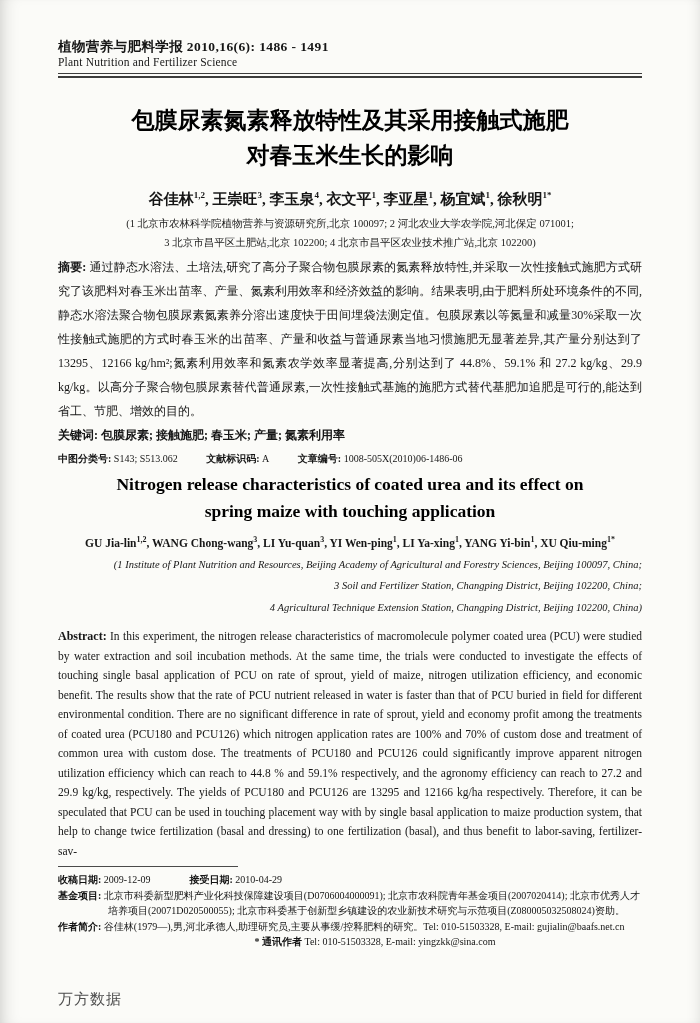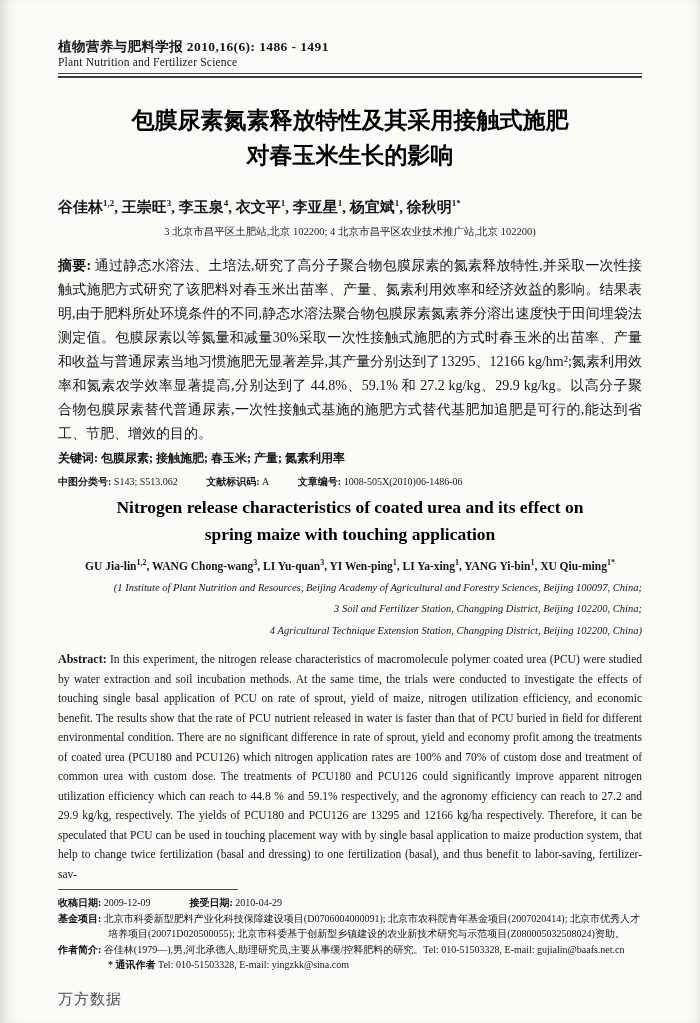--- a/index.html
+++ b/index.html
@@ -9,43 +9,43 @@
     color:#161616;
     font-family:"Liberation Serif","DejaVu Serif",serif;
     overflow:hidden;position:relative;
     box-shadow: inset 14px 0 20px -16px rgba(0,0,0,.28), inset -12px 0 16px -14px rgba(0,0,0,.16);
   }
   .page{padding:38px 58px 0 58px;}
   .journal-cn{font-size:13.5px;font-weight:600;letter-spacing:.4px;}
   .journal-en{font-size:11.5px;letter-spacing:.2px;}
   .head-rule{margin-top:5px;height:2px;border-top:1px solid #3c3c3c;border-bottom:2px solid #3c3c3c;}
   .title-cn{margin-top:26px;text-align:center;font-size:23px;font-weight:700;line-height:1.52;color:#000;}
-  .authors{margin-top:24px;text-align:left;font-size:15px;font-weight:600;}
+  .authors{margin-top:16px;text-align:center;font-size:15px;font-weight:600;}
   .authors sup{font-size:9px;font-weight:600;}
   .author-cn:not(:last-child)::after{content:", ";}
   .affil-cn{margin-top:6px;text-align:center;font-size:10.5px;line-height:1.8;color:#1c1c1c;}
-  .abstract-cn{margin-top:12px;font-size:14px;line-height:24px;text-align:justify;}
+  .abstract-cn{margin-top:2px;font-size:12px;line-height:24px;text-align:justify;}
   .abstract-cn .lbl,.kw-line .lbl{font-weight:700;}
   .kw-line{font-size:12px;line-height:24px;font-weight:700;}
   .cls-line{font-size:10px;line-height:24px;}
   .cls-line .lbl{font-weight:700;}
   .cls-line .grp{margin-right:26px;}
   .title-en{margin-top:0;text-align:center;font-size:17.5px;font-weight:700;line-height:1.55;color:#000;}
   .authors-en{margin-top:10px;text-align:center;font-size:11.5px;font-weight:600;}
   .authors-en sup{font-size:8px;}
   .author-en:not(:last-child)::after{content:", ";}
   .affil-en{margin-top:5px;text-align:right;font-style:italic;font-size:10.5px;line-height:2.05;}
   .abstract-en{margin-top:9px;font-size:11.5px;line-height:19.5px;text-align:justify;}
   .abstract-en .lbl{font-weight:700;font-size:12px;}
   .foot-sep{margin-top:5px;width:180px;border-top:1.5px solid #4a4a4a;}
   .footnotes{margin-top:5px;font-size:10px;line-height:15.5px;color:#141414;}
   .footnotes .lbl{font-weight:700;}
   .fn-gap{display:inline-block;width:34px;}
   .fn-hang{padding-left:50px;text-indent:-50px;}
-  .fn-indent{padding-left:50px;}
+  .fn-indent{padding-left:50px;text-align:center;}
   .watermark{position:absolute;left:58px;bottom:14px;font-size:15px;color:#4d4d4d;
     font-family:"Liberation Sans","DejaVu Sans",sans-serif;letter-spacing:1px;}
 </style>
 </head>
 <body>
 
 <div class="page">
 
   <div>
     <div class="journal-cn">植物营养与肥料学报 2010,16(6): 1486 - 1491</div>
@@ -56,20 +56,21 @@
   <div class="title-cn">
     <div>包膜尿素氮素释放特性及其采用接触式施肥</div>
     <div>对春玉米生长的影响</div>
   </div>
 
   <div class="authors">
     <span class="author-cn"><span>谷佳林</span><sup>1,2</sup></span><span class="author-cn"><span>王崇旺</span><sup>3</sup></span><span class="author-cn"><span>李玉泉</span><sup>4</sup></span><span class="author-cn"><span>衣文平</span><sup>1</sup></span><span class="author-cn"><span>李亚星</span><sup>1</sup></span><span class="author-cn"><span>杨宜斌</span><sup>1</sup></span><span class="author-cn"><span>徐秋明</span><sup>1*</sup></span>
   </div>
 
   <div class="affil-cn">
+    <div>(1 北京市农林科学院植物营养与资源研究所,北京 100097; 2 河北农业大学农学院,河北保定 071001;</div>
     <div>3 北京市昌平区土肥站,北京 102200; 4 北京市昌平区农业技术推广站,北京 102200)</div>
   </div>
 
   <div class="abstract-cn">
     <span class="lbl">摘要:</span>
     <span>通过静态水溶法、土培法,研究了高分子聚合物包膜尿素的氮素释放特性,并采取一次性接触式施肥方式研究了该肥料对春玉米出苗率、产量、氮素利用效率和经济效益的影响。结果表明,由于肥料所处环境条件的不同,静态水溶法聚合物包膜尿素氮素养分溶出速度快于田间埋袋法测定值。包膜尿素以等氮量和减量30%采取一次性接触式施肥的方式时春玉米的出苗率、产量和收益与普通尿素当地习惯施肥无显著差异,其产量分别达到了13295、12166 kg/hm²;氮素利用效率和氮素农学效率显著提高,分别达到了 44.8%、59.1% 和 27.2 kg/kg、29.9 kg/kg。以高分子聚合物包膜尿素替代普通尿素,一次性接触式基施的施肥方式替代基肥加追肥是可行的,能达到省工、节肥、增效的目的。</span>
   </div>
 
   <div class="kw-line">
     <span class="lbl">关键词:</span>

